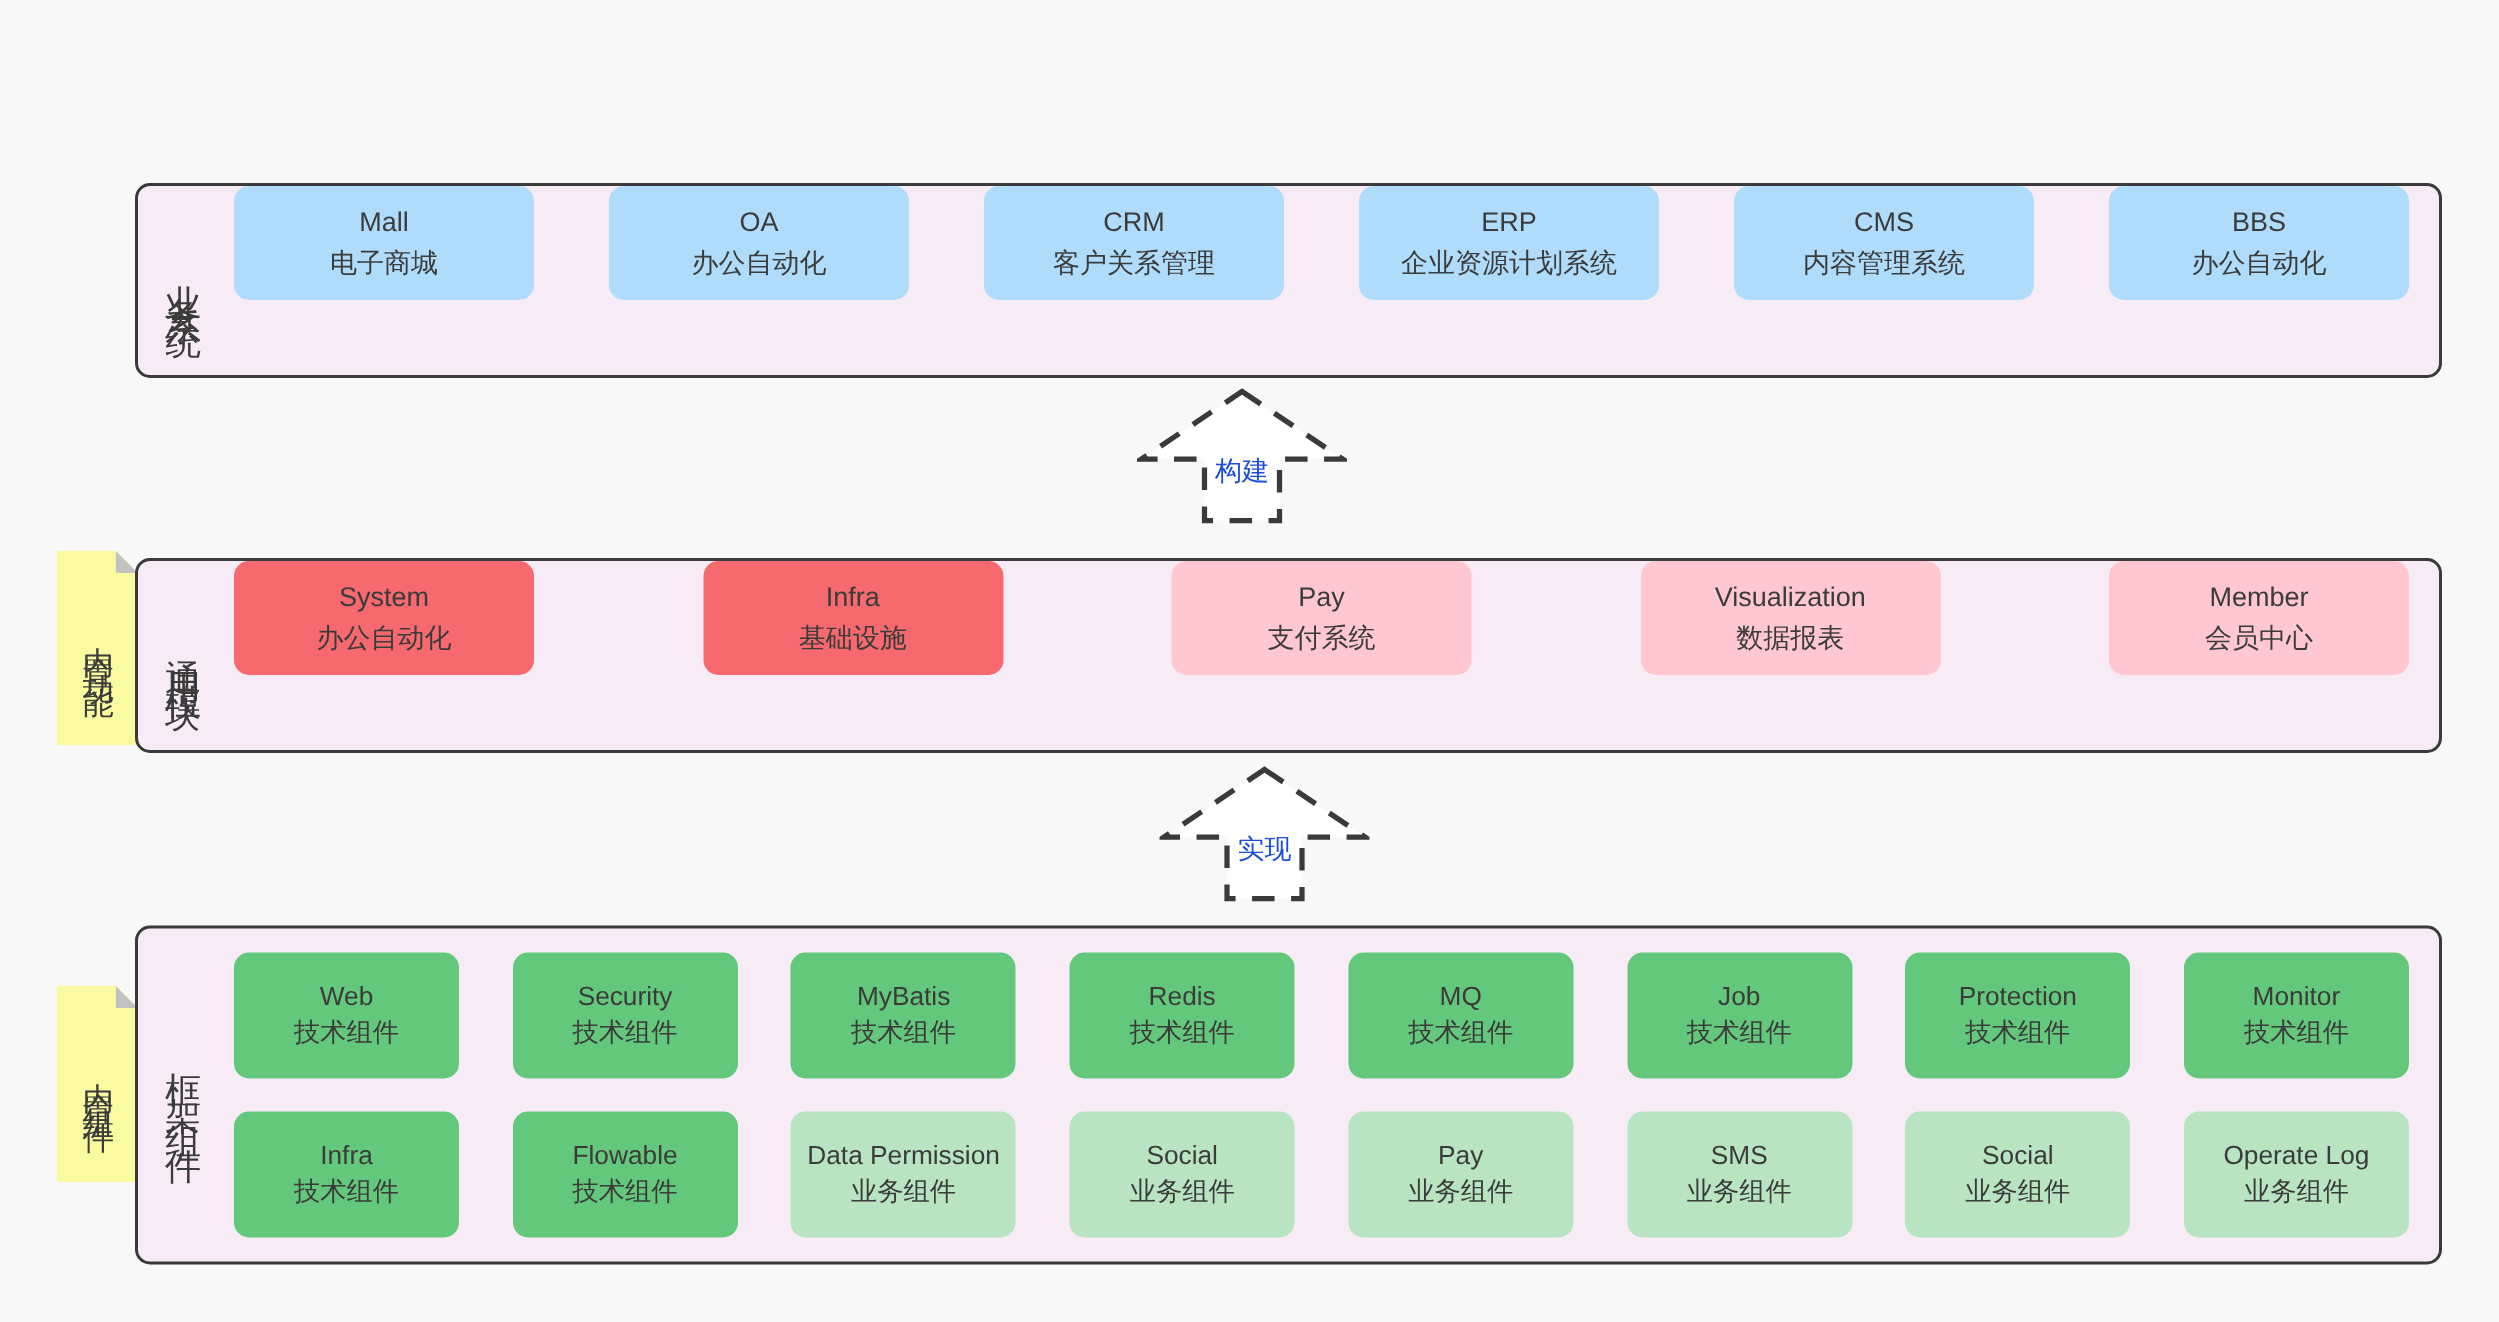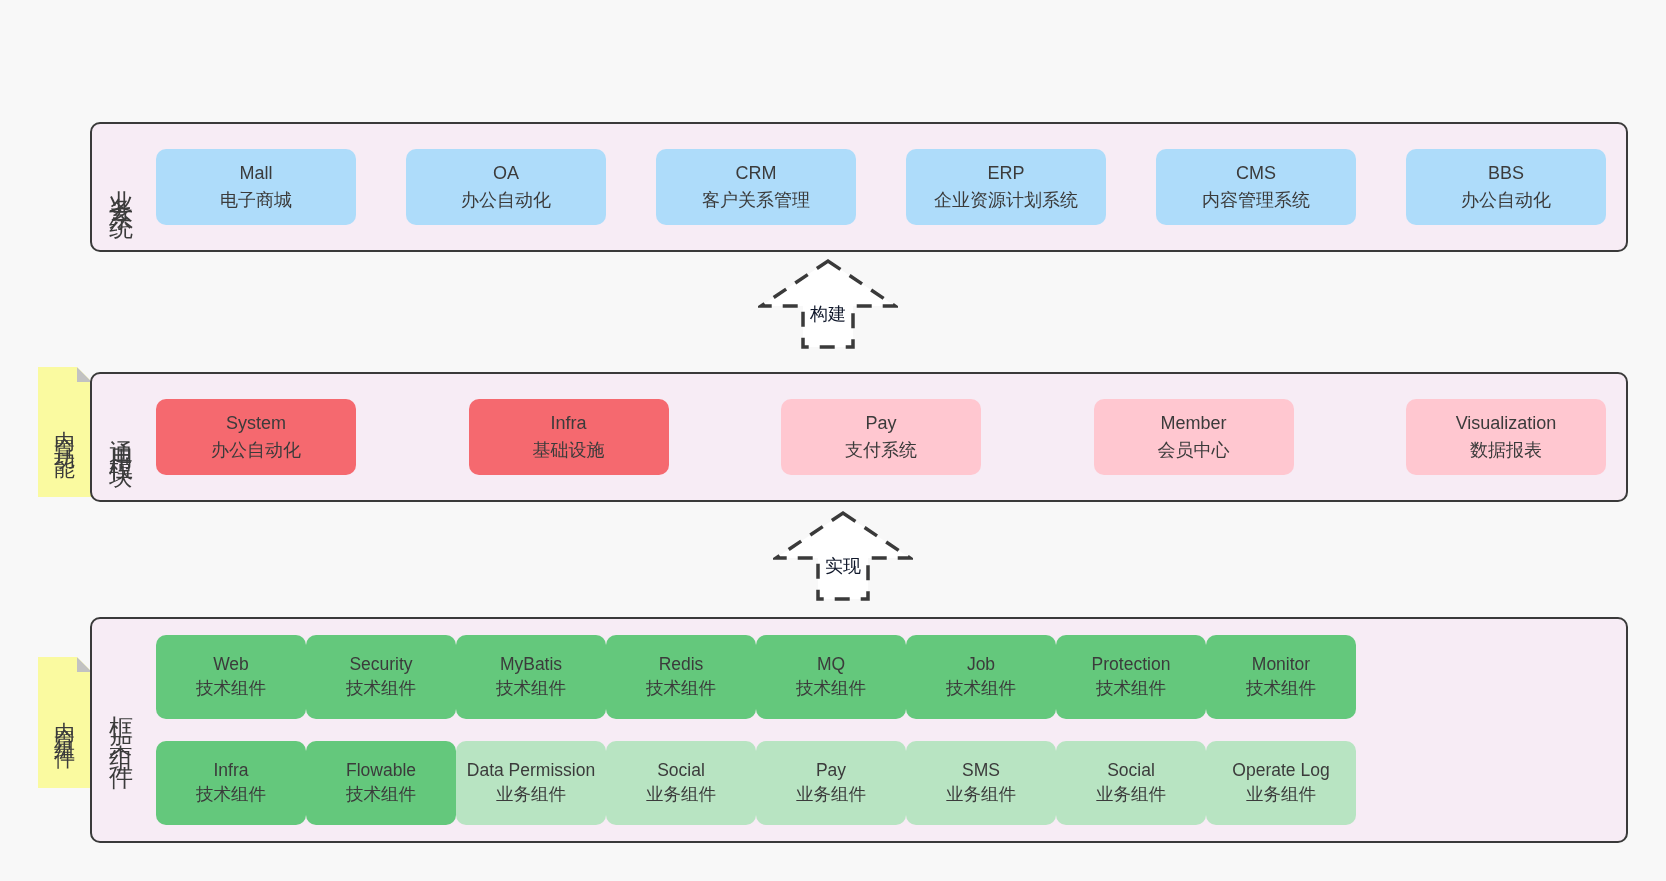--- a/index.html
+++ b/index.html
@@ -38,34 +38,33 @@
     font-size: 24px;
     line-height: 1;
     letter-spacing: 8px;
     color: var(--text, #3b3b3b);
   }
   .v-label.tall span { letter-spacing: 17px; }
 
   .boxes {
     flex: 1;
     display: flex;
-    align-items: center;
     justify-content: space-between;
     padding: 0 20px 0 6px;
     gap: 12px;
   }
   .rows {
     flex: 1;
     display: flex;
     flex-direction: column;
     justify-content: center;
     gap: 22px;
     padding: 0 20px 0 6px;
   }
-  .row { display: flex; }
+  .row { display: flex; justify-content: space-between; }
 
   .box {
     width: 200px; height: 76px;
     border-radius: 10px;
     display: flex;
     flex-direction: column;
     align-items: center;
     justify-content: center;
     text-align: center;
     font-size: 18px;
@@ -120,21 +119,21 @@
   .arrow-build     { left: 758px; top: 258px; }
   .arrow-implement { left: 773px; top: 510px; }
   .arrow svg { display: block; }
   .arrow-label {
     position: absolute;
     left: 50%; top: 44px;
     transform: translateX(-50%);
     background: #ffffff;
     padding: 0 3px;
     font-size: 18px;
-    color: #0f172a;
+    color: #1d4ed8;
     white-space: nowrap;
   }
 </style>
 </head>
 <body>
 
 <div class="section sec-business">
   <div class="v-label">
     <span>业务系统</span>
   </div>
@@ -188,26 +187,26 @@
     </div>
     <div class="box red">
       <div>Infra</div>
       <div>基础设施</div>
     </div>
     <div class="box pink">
       <div>Pay</div>
       <div>支付系统</div>
     </div>
     <div class="box pink">
+      <div>Visualization</div>
+      <div>数据报表</div>
+    </div>
+    <div class="box pink">
       <div>Member</div>
       <div>会员中心</div>
-    </div>
-    <div class="box pink">
-      <div>Visualization</div>
-      <div>数据报表</div>
     </div>
   </div>
 </div>
 
 <div class="arrow arrow-implement">
   <svg width="140" height="92" viewBox="0 0 140 92">
     <path d="M70 3 L137 48 L95 48 L95 89 L45 89 L45 48 L3 48 Z" fill="#ffffff" stroke="#3a3a3a" stroke-width="3.5" stroke-dasharray="15 11"></path>
   </svg>
   <div class="arrow-label">实现</div>
 </div>

